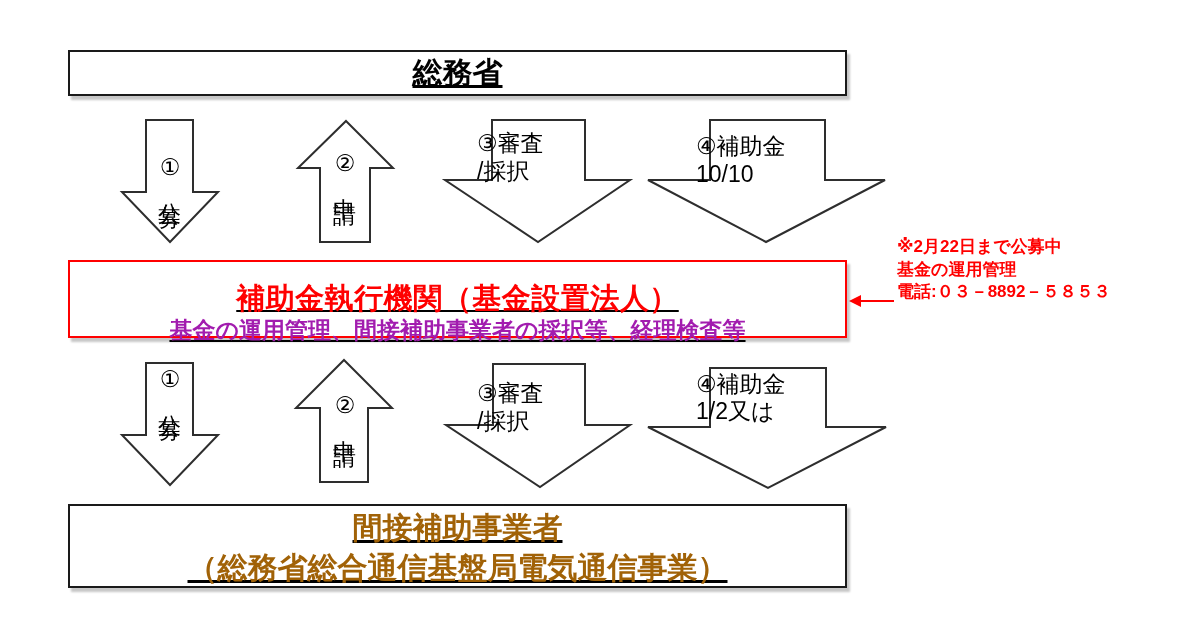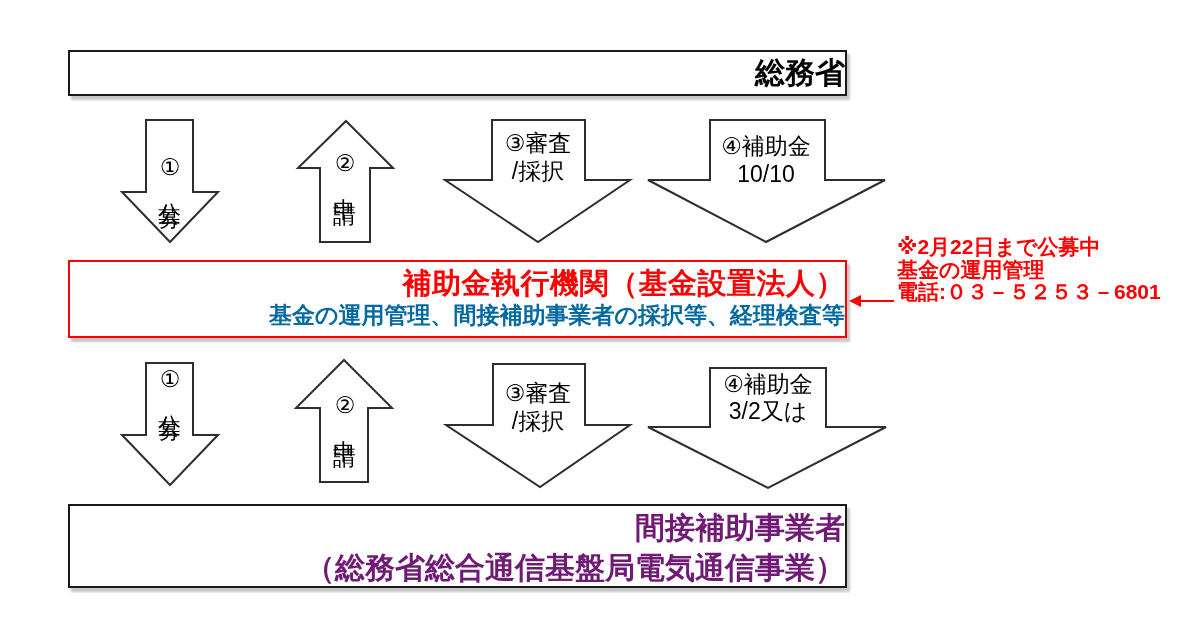--- a/index.html
+++ b/index.html
@@ -11,53 +11,54 @@
     font-family:"Liberation Sans","DejaVu Sans",sans-serif;
   }
   #arrow-layer{position:absolute;left:0;top:0;width:1200px;height:630px;}
   .shape{fill:#ffffff;stroke:#2e2e2e;stroke-width:2;stroke-linejoin:miter;}
   .box{
     position:absolute;
     left:68px;width:779px;
     background:#ffffff;
     border:2px solid #1a1a1a;
     box-shadow:3px 4px 2px rgba(0,0,0,0.22);
-    text-align:right;
+    text-align:center;
     box-sizing:border-box;
+    text-decoration:underline;
   }
   .box-top{top:50px;height:46px;}
   .box-top .box-title{font-size:30px;font-weight:bold;line-height:42px;color:#000;}
   .box-mid{top:260px;height:78px;border-color:#ff0000;}
-  .mid-title{font-size:29px;font-weight:bold;color:#ff0000;line-height:34px;margin-top:4px;letter-spacing:0.5px;}
-  .mid-sub{font-size:23px;font-weight:bold;color:#0369a1;line-height:28px;margin-top:1px;}
+  .mid-title{font-size:29px;font-weight:bold;color:#ff0000;line-height:34px;margin-top:19px;letter-spacing:0.5px;}
+  .mid-sub{font-size:23px;font-weight:bold;color:#a21caf;line-height:28px;margin-top:1px;}
   .box-bottom{top:504px;height:84px;}
-  .bottom-line{font-size:30px;font-weight:bold;color:#701a75;line-height:40px;}
+  .bottom-line{font-size:30px;font-weight:bold;color:#a16207;line-height:40px;}
   .bottom-line.first{margin-top:2px;}
 
   .vlabel{
     position:absolute;
     display:flex;justify-content:center;
     color:#000;font-size:23px;line-height:1.05;
   }
   .vlabel span{
     writing-mode:vertical-rl;
     text-orientation:upright;
     letter-spacing:4px;
   }
   .hlabel{
     position:absolute;
-    text-align:center;
+    text-align:left;
     color:#000;font-size:23px;font-weight:normal;
   }
   .hlabel div{line-height:28px;}
   .hlabel.three div{line-height:27px;}
 
   .note{
     position:absolute;left:897px;top:236px;width:300px;
-    color:#ff0000;font-weight:bold;font-size:21px;line-height:22.5px;
+    color:#ff0000;font-weight:bold;font-size:17px;line-height:22.5px;
   }
 </style>
 </head>
 <body>
 
 <div id="canvas">
 
   <svg id="arrow-layer" viewBox="0 0 1200 630" xmlns="http://www.w3.org/2000/svg">
 
     <polygon class="shape" points="146,120 193,120 193,192 218,192 170,242 122,192 146,192"></polygon>
@@ -108,22 +109,22 @@
   </div>
   <div class="vlabel" style="left:317px;top:392px;width:56px;height:88px;">
     <span>②申請</span>
   </div>
   <div class="hlabel" style="left:477px;top:379px;width:122px;">
     <div>③審査</div>
     <div>/採択</div>
   </div>
   <div class="hlabel three" style="left:696px;top:371px;width:144px;">
     <div>④補助金</div>
-    <div>3/2又は</div>
+    <div>1/2又は</div>
   </div>
 
   <div class="note">
     <div>※2月22日まで公募中</div>
     <div>基金の運用管理</div>
-    <div>電話:０３－５２５３－6801</div>
+    <div>電話:０３－8892－５８５３</div>
   </div>
 
 </div>
 
 </body></html>

